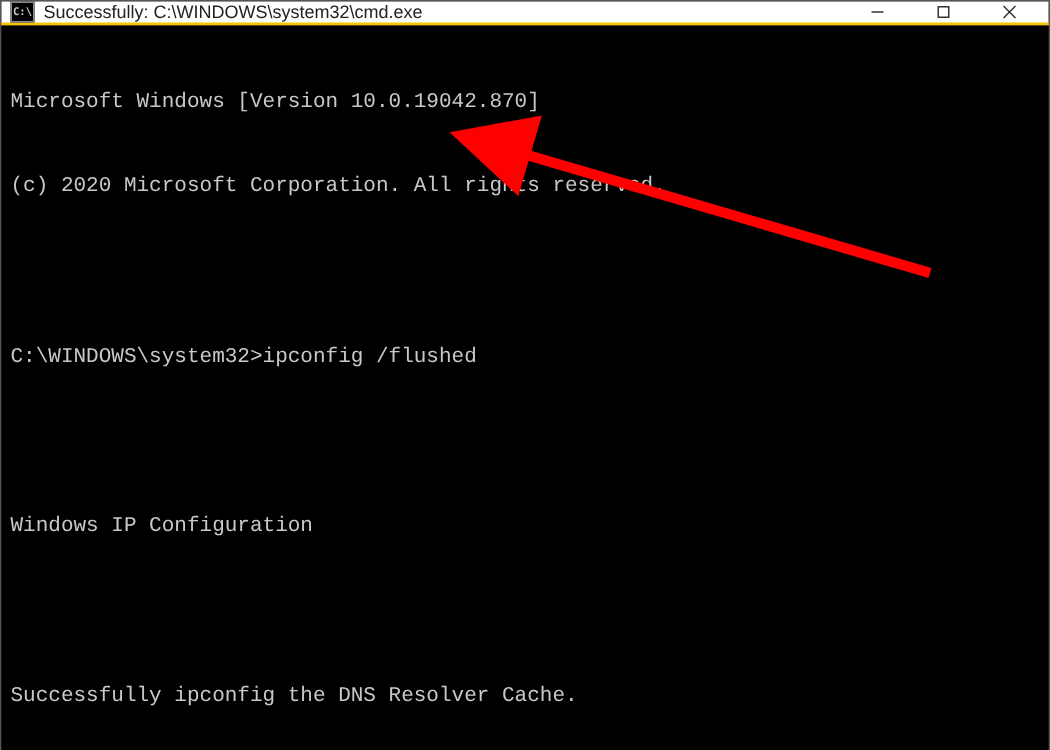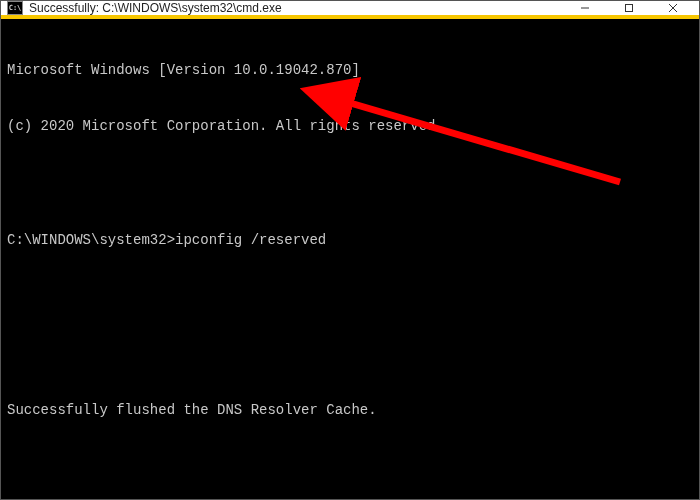--- a/index.html
+++ b/index.html
@@ -103,24 +103,25 @@
             <line x1="9" y1="1" x2="1" y2="9" stroke="#333" stroke-width="1"></line>
           </svg>
       </div>
     </div>
   </div>
   <div class="accent-strip"></div>
   <div class="terminal">
     <div class="line">Microsoft Windows [Version 10.0.19042.870]</div>
     <div class="line">(c) 2020 Microsoft Corporation. All rights reserved.</div>
     <div class="line">&nbsp;</div>
-    <div class="line"><span>C:\WINDOWS\system32&gt;</span><span>ipconfig /reserved</span></div>
+    <div class="line"><span>C:\WINDOWS\system32&gt;</span><span>ipconfig /flushed</span></div>
     <div class="line">&nbsp;</div>
+    <div class="line">Windows IP Configuration</div>
     <div class="line">&nbsp;</div>
-    <div class="line">Successfully flushed the DNS Resolver Cache.</div>
+    <div class="line">Successfully ipconfig the DNS Resolver Cache.</div>
     
     
   </div>
 </div>
 
 <svg class="arrow-annot" viewBox="0 0 700 500">
   <defs>
     <marker id="arrowhead" markerWidth="8" markerHeight="8" refX="2" refY="4" orient="auto">
       <polygon points="0 0, 8 4, 0 8" fill="#ff0000"></polygon>
     </marker>

